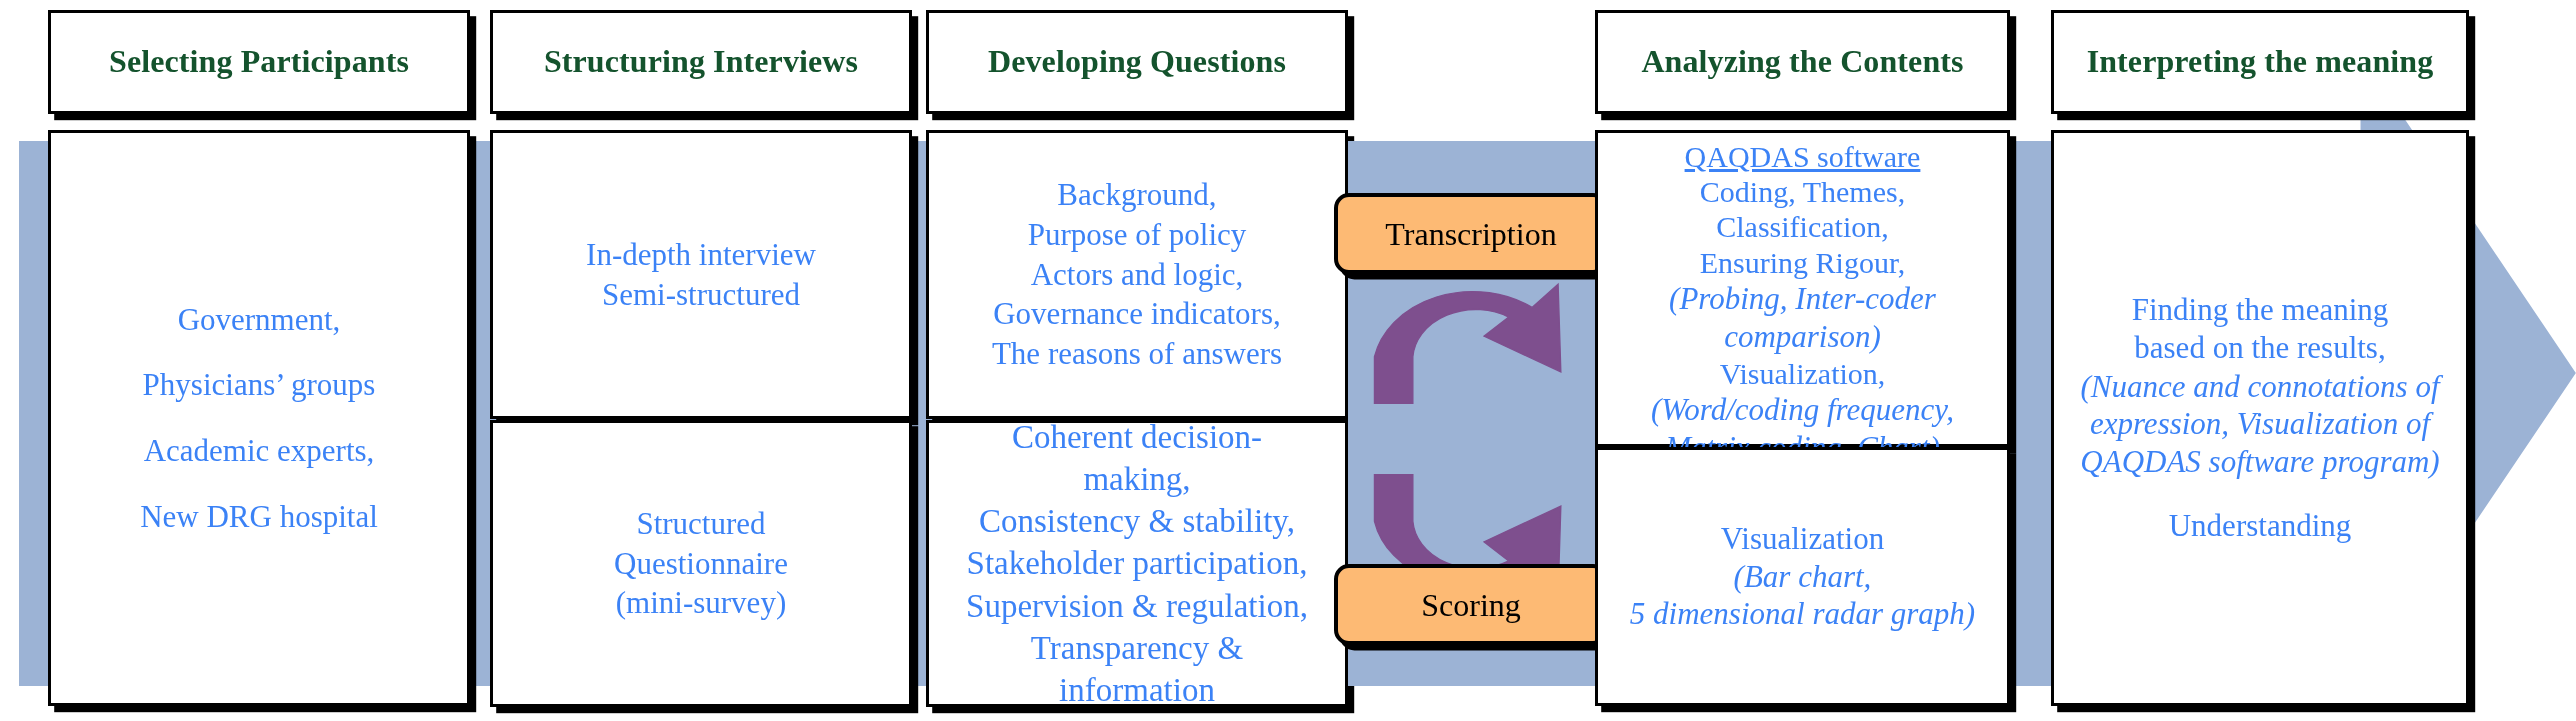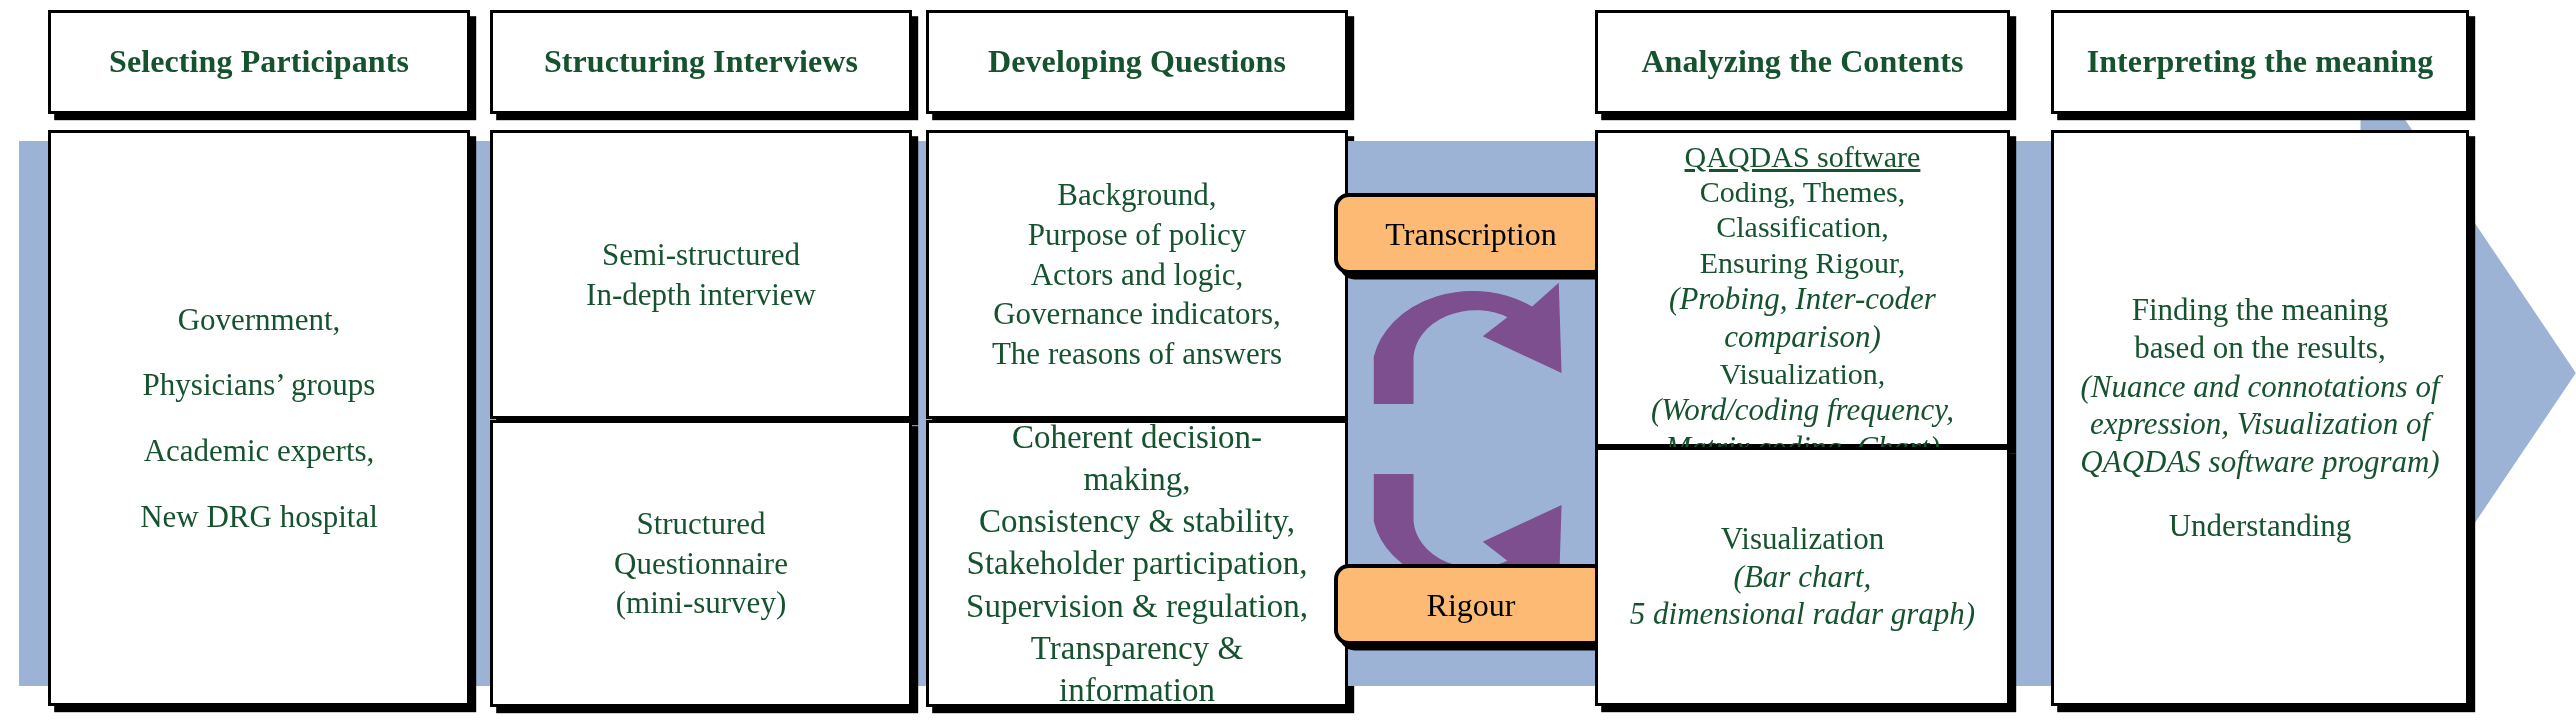--- a/index.html
+++ b/index.html
@@ -13,21 +13,21 @@
   .band{position:absolute;background:#9CB3D5;}
 
   
   .bx{position:absolute;background:#ffffff;border:3.4px solid #000000;
       box-shadow:6.2px 6.2px 0 0 #000000;box-sizing:border-box;}
 
   .hdr{display:flex;align-items:center;justify-content:center;text-align:center;}
   .hdr .t{font-weight:bold;font-size:32px;line-height:1.18;color:#14532d;letter-spacing:0.1px;}
 
   .cell{display:flex;align-items:center;justify-content:center;text-align:center;}
-  .cell .t{font-size:31px;line-height:1.28;color:#14532d;}
+  .cell .t{font-size:31px;line-height:1.28;color:#3b82f6;}
   .cell .t .ital{font-style:italic;font-size:31px;line-height:1.22;display:block;}
   .cell .t .und{text-decoration:underline;display:block;}
   .cell .t .ln{display:block;}
   .cell .t .sp{display:block;height:26px;}
 
   
   .cyc{position:absolute;background:#9CB3D5;}
   .rbx{position:absolute;background:#fdba74;border:4.1px solid #000000;border-radius:15px;
        box-shadow:5.5px 5.5px 0 0 #000000;box-sizing:border-box;
        display:flex;align-items:center;justify-content:center;}
@@ -64,22 +64,22 @@
       <span class="ln">New DRG hospital</span>
     </div>
   </div>
 
   <div class="bx hdr" style="left:490px;top:10.3px;width:422px;height:104px;">
     <div class="t">Structuring Interviews</div>
   </div>
 
   <div class="bx cell" style="left:490px;top:130px;width:422px;height:289px;">
     <div class="t">
+      <span class="ln">In-depth interview</span>
       <span class="ln">Semi-structured</span>
-      <span class="ln">In-depth interview</span>
     </div>
   </div>
 
   <div class="bx cell" style="left:490px;top:420px;width:422px;height:287px;">
     <div class="t">
       <span class="ln">Structured</span>
       <span class="ln">Questionnaire</span>
       <span class="ln">(mini-survey)</span>
     </div>
   </div>
@@ -119,21 +119,21 @@
 
     <path d="M28,322 L28,390 A146,118 0 0 0 258,462 L296,496 L300,368 L188,420 L224,448
              A92,74 0 0 1 84,390 L84,322 Z" fill="#7E4F8E" stroke="#7E4F8E" stroke-width="2"></path>
   </svg>
 
   <div class="rbx" style="left:1334px;top:193px;width:274px;height:81px;">
     <div class="t">Transcription</div>
   </div>
 
   <div class="rbx" style="left:1334px;top:564px;width:274px;height:81px;">
-    <div class="t">Rigour</div>
+    <div class="t">Scoring</div>
   </div>
 
   <div class="bx hdr" style="left:1595px;top:10.3px;width:415px;height:104px;">
     <div class="t">
       <span class="ln">Analyzing the</span>
       <span class="ln">Contents</span>
     </div>
   </div>
 
   <div class="bx cell" style="left:1595px;top:130px;width:415px;height:317px;align-items:flex-start;">

